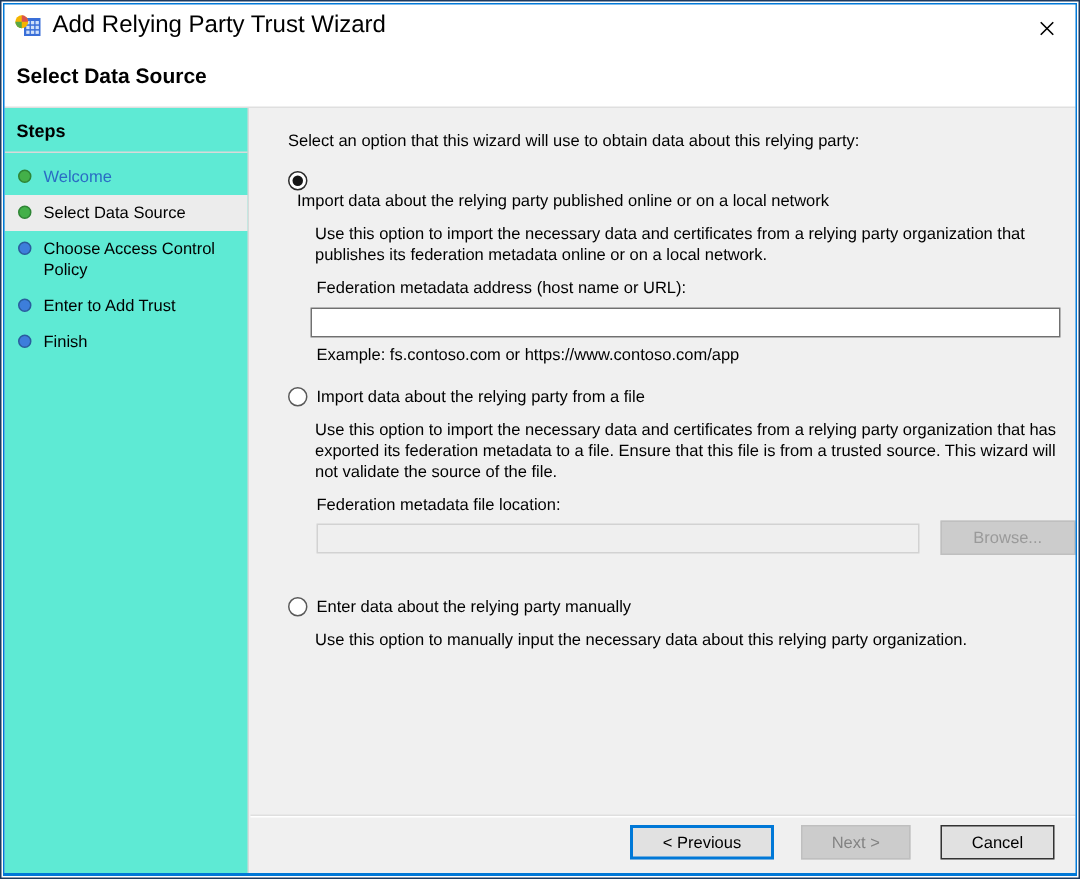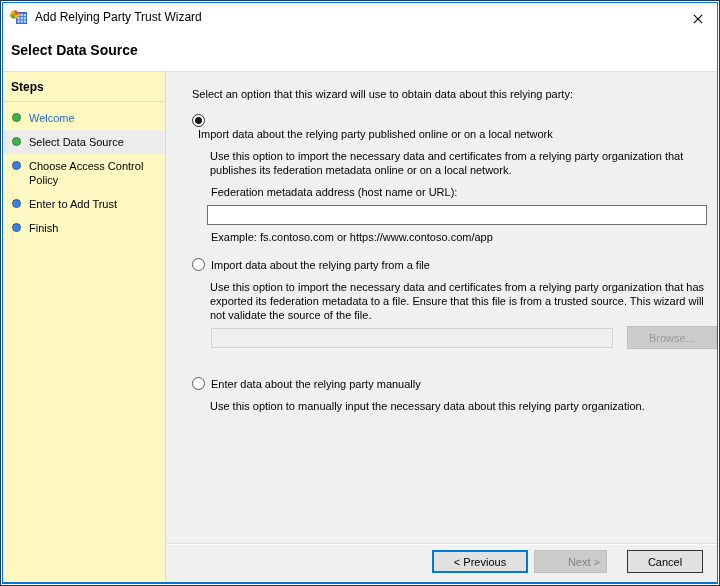--- a/index.html
+++ b/index.html
@@ -7,33 +7,33 @@
     width:720px;height:586px;position:relative;overflow:hidden;
     font-family:"Liberation Sans","DejaVu Sans",sans-serif;
     font-size:11px;color:#000;background:#555;
   }
   .window{position:absolute;inset:0;border:1px solid #1d3a5f;background:#fff;box-sizing:border-box;}
   .accent-border{position:absolute;inset:1px;border:1px solid #0078d7;border-bottom-width:2px;pointer-events:none;z-index:60;}
 
   
   .titlebar{position:absolute;top:2px;left:2px;right:2px;height:28px;background:#fff;display:flex;align-items:center;padding-left:7px;box-sizing:border-box;}
   .app-icon{width:18px;height:16px;flex:none;}
-  .title-text{margin-left:7px;font-size:12px;color:#000;}
+  .title-text{margin-left:7px;font-size:16px;color:#000;}
   .close-btn{position:absolute;top:5px;right:8px;width:22px;height:22px;display:flex;align-items:center;justify-content:center;background:transparent;border:none;cursor:pointer;}
   .close-btn svg{width:12px;height:12px;}
 
   
   .header{position:absolute;top:30px;left:2px;right:2px;height:41px;background:#fff;border-bottom:1px solid #dfdfdf;box-sizing:border-box;}
   .header-title{position:absolute;left:8px;top:11px;font-weight:bold;font-size:14px;color:#000;}
 
   
   .content{position:absolute;top:71px;left:2px;right:2px;bottom:3px;background:#f0f0f0;}
 
   
-  .sidebar{position:absolute;left:0;top:0;bottom:0;width:163px;background:#fef9c3;border-right:1px solid #d9d9d9;box-sizing:border-box;}
+  .sidebar{position:absolute;left:0;top:0;bottom:0;width:163px;background:#5eead4;border-right:1px solid #d9d9d9;box-sizing:border-box;}
   .sidebar-title{font-weight:bold;font-size:12px;padding:8px 8px 7px 8px;border-bottom:1px solid #d9d9d9;}
   .steps{padding-top:4px;}
   .step-item{display:flex;align-items:flex-start;padding:5px 4px 5px 9px;line-height:14px;}
   .step-item.current{background:#ececec;}
   .bullet{width:9px;height:9px;border-radius:50%;margin:2px 8px 0 0;flex:none;box-sizing:border-box;}
   .bullet.done{background:#43b049;border:1px solid #2e8535;}
   .bullet.todo{background:#3d7edb;border:1px solid #2a5c9e;}
   .step-label{width:118px;}
   .step-label.link{color:#2a6cc4;}
 
@@ -52,21 +52,21 @@
   .mt-lg{margin-top:14px;flex-direction:column;}
   .file-row{display:flex;align-items:center;margin:4px 0 0 44px;}
   .file-input{width:410px;height:20px;box-sizing:border-box;border:1px solid #d2d2d2;background:#efefef;padding:0 4px;font:inherit;color:#838383;}
   .browse-btn{margin-left:14px;width:92px;height:23px;background:#cccccc;border:1px solid #bfbfbf;color:#9a9a9a;font:inherit;box-sizing:border-box;}
 
   
   .footer-divider{position:absolute;left:164px;right:0;top:471px;height:0;border-top:1px solid #dfdfdf;border-bottom:1px solid #ffffff;}
   .footer{position:absolute;right:14px;bottom:9px;display:flex;align-items:center;}
   .btn{height:23px;box-sizing:border-box;font:inherit;text-align:center;cursor:pointer;}
   .btn-previous{width:96px;background:#e1e1e1;border:2px solid #0078d7;color:#000;}
-  .btn-next{width:73px;margin-left:6px;background:#cccccc;border:1px solid #bfbfbf;color:#838383;cursor:default;text-align:right;}
+  .btn-next{width:73px;margin-left:18px;background:#cccccc;border:1px solid #bfbfbf;color:#838383;cursor:default;}
   .btn-cancel{width:76px;margin-left:20px;background:#e1e1e1;border:1px solid #333333;color:#000;}
 </style>
 </head>
 <body>
 
 <div class="window">
   <div class="accent-border"></div>
 
   <div class="titlebar">
     <span class="app-icon">
@@ -136,20 +136,21 @@
       <div class="opt-desc">Use this option to import the necessary data and certificates from a relying party organization that publishes its federation metadata online or on a local network.</div>
       <div class="field-label">Federation metadata address (host name or URL):</div>
       <input class="url-input" type="text" value="" style="">
       <div class="example">Example: fs.contoso.com or https://www.contoso.com/app</div>
 
       <div class="radio-row" style="margin-top:15px;">
         <span class="radio"></span>
         <span class="radio-label">Import data about the relying party from a file</span>
       </div>
       <div class="opt-desc">Use this option to import the necessary data and certificates from a relying party organization that has exported its federation metadata to a file. Ensure that this file is from a trusted source.  This wizard will not validate the source of the file.</div>
+      <div class="field-label">Federation metadata file location:</div>
       <div class="file-row">
         <input class="file-input" type="text" disabled="" value="" style="">
         <button class="browse-btn" disabled="">Browse...</button>
       </div>
 
       <div class="radio-row" style="margin-top:28px;">
         <span class="radio"></span>
         <span class="radio-label">Enter data about the relying party manually</span>
       </div>
       <div class="opt-desc">Use this option to manually input the necessary data about this relying party organization.</div>

